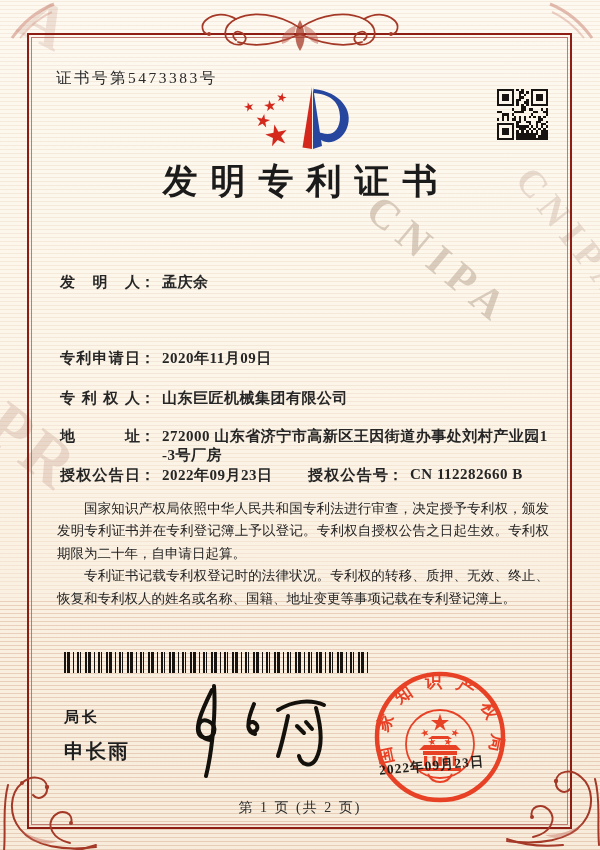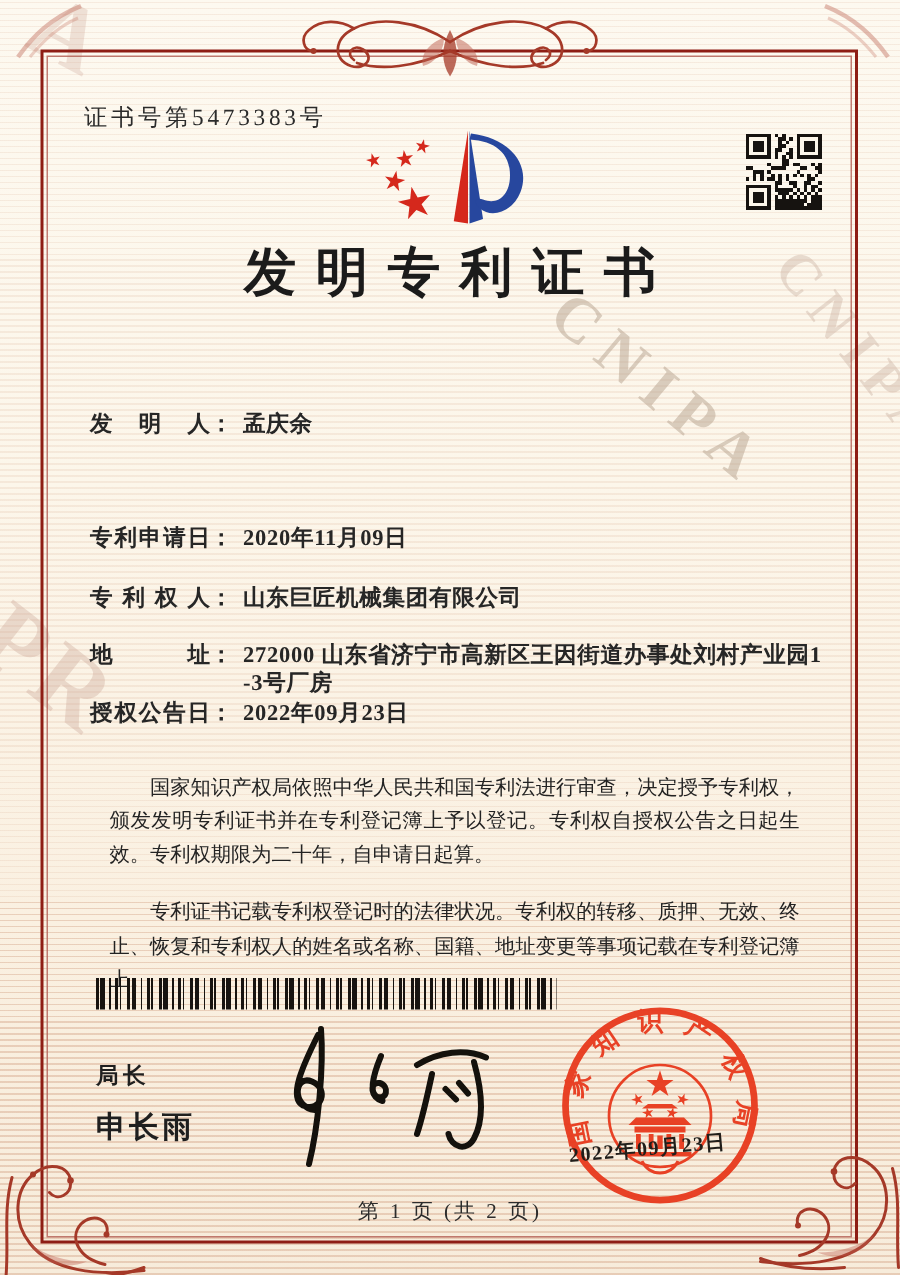--- a/index.html
+++ b/index.html
@@ -24,21 +24,21 @@
   .cert-no{position:absolute;left:56px;top:68px;font-size:15.5px;letter-spacing:2.5px;color:#2b2b2b;font-weight:400;}
   .title{position:absolute;left:0;right:0;top:158px;text-align:center;font-size:35px;font-weight:bold;
     letter-spacing:13px;text-indent:13px;color:#1b1b1b;}
   .frow{position:absolute;left:60px;font-size:15px;font-weight:600;color:#262626;white-space:nowrap;}
   .flabel{display:inline-block;width:80px;text-align:justify;text-align-last:justify;vertical-align:top;}
   .fcolon{display:inline-block;vertical-align:top;}
   .fvalue{display:inline-block;margin-left:7px;vertical-align:top;letter-spacing:.5px;}
   .addr-l2{display:block;}
   .body-text{position:absolute;left:57px;top:498px;width:492px;font-size:13.5px;line-height:1.66;
     color:#232323;font-weight:500;text-align:justify;}
-  .body-text p{margin:16px;text-indent:2em;}
+  .body-text p{margin:0;text-indent:2em;}
   .barcode{position:absolute;left:64px;top:652px;width:307px;height:21px;
     background:repeating-linear-gradient(90deg,#171310 0 2px,transparent 2px 3px,#171310 3px 6px,transparent 6px 9px,#171310 9px 10px,transparent 10px 13px,#171310 13px 15px,transparent 15px 16px,#171310 16px 17px,transparent 17px 21px);}
   .signer-title{position:absolute;left:64px;top:708px;font-family:"Liberation Sans","DejaVu Sans",sans-serif;
     font-size:15px;font-weight:600;letter-spacing:3px;color:#1f1f1f;}
   .signer-name{position:absolute;left:64px;top:738px;font-family:"Liberation Sans","DejaVu Sans",sans-serif;
     font-size:20px;font-weight:600;letter-spacing:2px;color:#1f1f1f;}
   .signature{position:absolute;left:150px;top:680px;z-index:4;}
   .seal{position:absolute;left:371px;top:668px;z-index:3;opacity:.95;}
   .seal-date{position:absolute;left:379px;top:756px;width:130px;z-index:5;
     font-size:13.5px;font-weight:bold;color:#211e1a;letter-spacing:1px;transform:rotate(-5deg);white-space:nowrap;}
@@ -293,20 +293,23 @@
   </div>
   <div class="frow" style="top:389px">
     <span class="flabel">专利权人</span><span class="fcolon">：</span><span class="fvalue">山东巨匠机械集团有限公司</span>
   </div>
   <div class="frow" style="top:427px">
     <span class="flabel">地址</span><span class="fcolon">：</span><span class="fvalue"><span>272000 山东省济宁市高新区王因街道办事处刘村产业园1</span><span class="addr-l2">-3号厂房</span></span>
   </div>
   <div class="frow" style="top:466px">
     <span class="flabel">授权公告日</span><span class="fcolon">：</span><span class="fvalue">2022年09月23日</span>
   </div>
+  <div class="frow" style="top:466px;left:308px">
+    <span class="flabel">授权公告号</span><span class="fcolon">：</span><span class="fvalue">CN 112282660 B</span>
+  </div>
 
   <div class="body-text">
     <p>国家知识产权局依照中华人民共和国专利法进行审查，决定授予专利权，颁发发明专利证书并在专利登记簿上予以登记。专利权自授权公告之日起生效。专利权期限为二十年，自申请日起算。</p>
     <p>专利证书记载专利权登记时的法律状况。专利权的转移、质押、无效、终止、恢复和专利权人的姓名或名称、国籍、地址变更等事项记载在专利登记簿上。</p>
   </div>
 
   <div class="barcode"></div>
 
   <div class="signer-title">局长</div>
   <div class="signer-name">申长雨</div>

